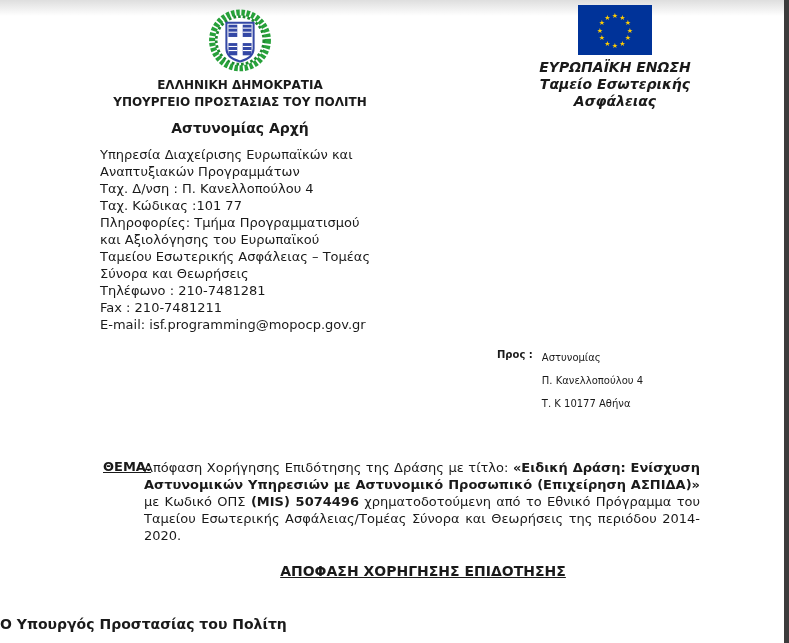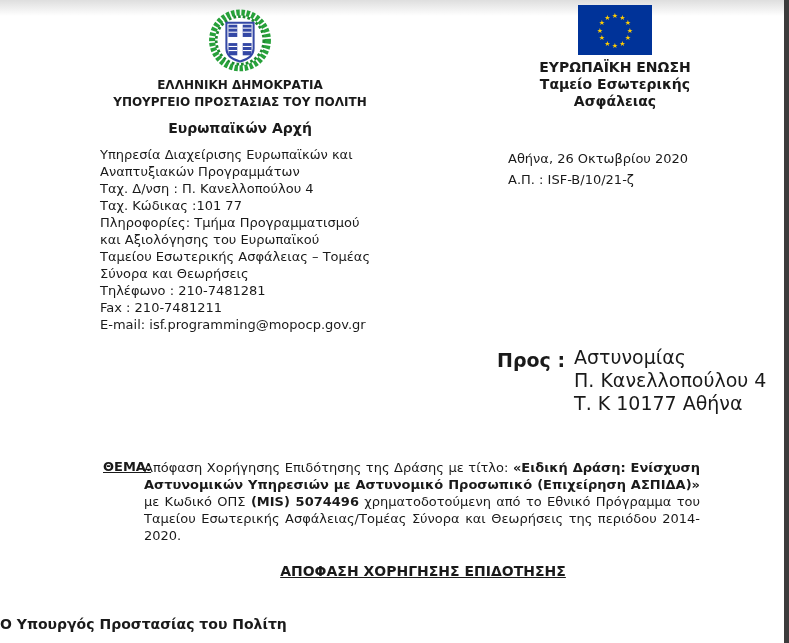--- a/index.html
+++ b/index.html
@@ -30,32 +30,32 @@
     left: 100px; top: 5px; width: 280px; text-align: center;
   }
   .header-left .emblem { display: inline-block; width: 80px; height: 68px; }
   .header-left .h-line { font-weight: bold; font-size: 12px; line-height: 17px; }
   .header-left .authority { font-weight: bold; font-size: 14px; margin-top: 9px; }
 
   .header-right {
     left: 500px; top: 5px; width: 230px; text-align: center;
   }
   .header-right .flag { display: inline-block; width: 74px; height: 50px; }
-  .header-right .h-line { font-weight: bold; font-size: 14px; line-height: 17px; }
+  .header-right .h-line { font-weight: bold; font-size: 14px; line-height: 17px; font-style: italic; }
 
   
   .sender { left: 100px; top: 146px; width: 300px; font-size: 13px; }
   .sender .line { line-height: 17px; white-space: nowrap; }
 
   
   .meta { left: 508px; top: 148px; font-size: 13px; }
   .meta .line { line-height: 21px; white-space: nowrap; }
 
   
-  .recipient { left: 497px; top: 349px; font-size: 19px; display: flex; }
+  .recipient { left: 497px; top: 349px; font-size: 10px; display: flex; }
   .recipient .label { font-weight: bold; white-space: nowrap; }
   .recipient .lines { margin-left: 9px; }
   .recipient .lines .line { line-height: 17px; white-space: nowrap; }
   .recipient .lines .gap { margin-top: 6px; }
 
   
   .subject { left: 144px; top: 459px; width: 556px; font-size: 13px; }
   .subject .label {
     position: absolute; left: -41px; top: 0;
     font-weight: bold; text-decoration: underline; white-space: nowrap;
@@ -96,21 +96,21 @@
             <line x1="54" y1="40" x2="67" y2="40"></line>
           <line x1="33" y1="61" x2="46" y2="61"></line>
             <line x1="33" y1="67" x2="46" y2="67"></line>
           <line x1="54" y1="61" x2="67" y2="61"></line>
             <line x1="54" y1="67" x2="67" y2="67"></line>
         </g>
       </svg>
     </span>
     <div class="h-line">ΕΛΛΗΝΙΚΗ ΔΗΜΟΚΡΑΤΙΑ</div>
     <div class="h-line">ΥΠΟΥΡΓΕΙΟ ΠΡΟΣΤΑΣΙΑΣ ΤΟΥ ΠΟΛΙΤΗ</div>
-    <div class="authority">Ευρωπαϊκών Αρχή</div>
+    <div class="authority">Αστυνομίας Αρχή</div>
   </div>
 
   <div class="abs header-right">
     <span class="flag">
       <svg viewBox="0 0 74 50" width="74" height="50" aria-hidden="true">
         <rect x="0" y="0" width="74" height="50" fill="#003399"></rect>
         <g fill="#ffcc00" font-size="7" text-anchor="middle" font-family="DejaVu Sans, sans-serif">
           <text x="37" y="12.5">★</text>
           <text x="44.5" y="14.5">★</text>
           <text x="50" y="20">★</text>
@@ -137,24 +137,20 @@
     <div class="line">Ταχ. Κώδικας :101 77</div>
     <div class="line">Πληροφορίες: Τμήμα Προγραμματισμού</div>
     <div class="line">και Αξιολόγησης του Ευρωπαϊκού</div>
     <div class="line">Ταμείου Εσωτερικής Ασφάλειας – Τομέας</div>
     <div class="line">Σύνορα και Θεωρήσεις</div>
     <div class="line">Τηλέφωνο : 210-7481281</div>
     <div class="line">Fax : 210-7481211</div>
     <div class="line">E-mail: isf.programming@mopocp.gov.gr</div>
   </div>
 
-  <div class="abs meta">
-    <div class="line">Αθήνα, 26 Οκτωβρίου 2020</div>
-    <div class="line">Α.Π. : ISF-B/10/21-ζ</div>
-  </div>
 
   <div class="abs recipient">
     <div class="label">Προς :</div>
     <div class="lines">
       <div class="line">Αστυνομίας</div>
       <div class="line gap">Π. Κανελλοπούλου 4</div>
       <div class="line gap">Τ. Κ 10177 Αθήνα</div>
     </div>
   </div>
 

